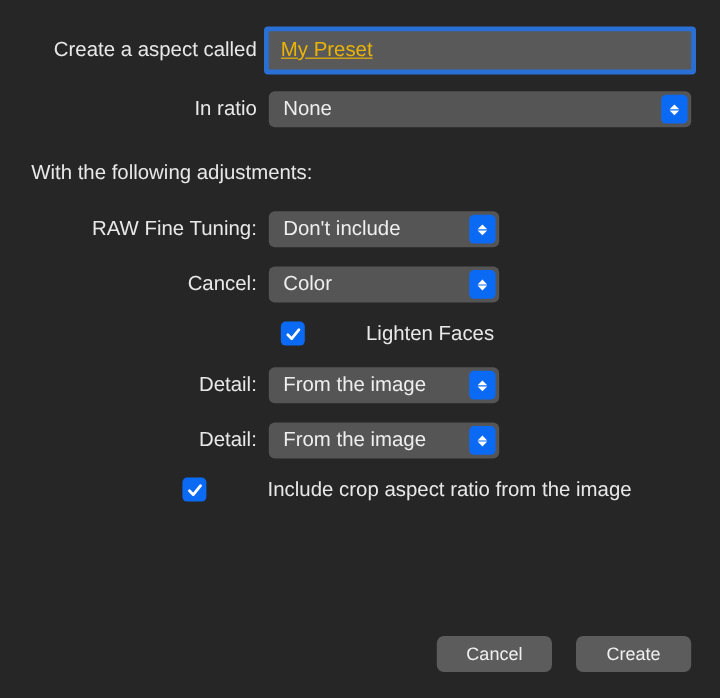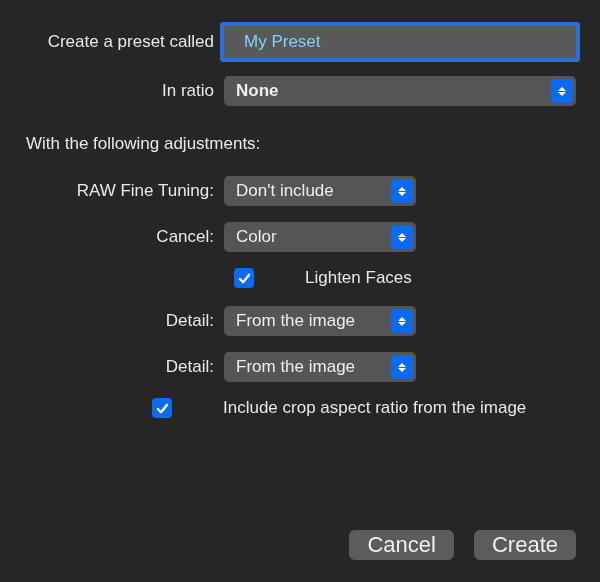--- a/index.html
+++ b/index.html
@@ -30,42 +30,42 @@
     }
     .control-col {
       flex: 1;
       display: flex;
       align-items: center;
     }
     .text-input {
       flex: 1;
       background: #595959;
       border: none;
-      color: #7dd3fc;
+      color: #eab308;
       font-size: 17px;
-      padding: 6px 20px;
+      padding: 6px 10px;
       outline: none;
       border-radius: 1px;
       box-shadow: 0 0 0 4px #2a6fd3;
       height: 32px;
+      text-decoration: underline;
     }
     .select-wrap {
       position: relative;
       background: #555555;
       border-radius: 5px;
       height: 30px;
       display: flex;
       align-items: center;
       padding-left: 12px;
       padding-right: 28px;
       cursor: default;
     }
     .select-wrap.full {
       flex: 1;
-      font-weight: bold;
     }
     .select-wrap.small {
       width: 192px;
     }
     .select-text {
       color: #eee;
     }
     .select-caret {
       position: absolute;
       right: 3px;
@@ -128,21 +128,21 @@
       display: flex;
       gap: 20px;
     }
     .btn {
       min-width: 96px;
       height: 30px;
       background: #5c5c5c;
       border: none;
       border-radius: 6px;
       color: #f0f0f0;
-      font-size: 22px;
+      font-size: 15px;
       cursor: default;
       padding: 0 18px;
     }
     .adjustment-row {
       display: flex;
       align-items: center;
       margin-bottom: 16px;
     }
     .indent-checkbox {
       padding-left: 210px;
@@ -150,21 +150,21 @@
     .crop-checkbox {
       padding-left: 128px;
       margin-top: 4px;
       margin-bottom: 0;
     }
   </style>
 </head>
 <body>
 
 <div class="row">
-  <div class="label-col">Create a preset called</div>
+  <div class="label-col">Create a aspect called</div>
   <div class="control-col">
     <input type="text" class="text-input" value="My Preset" style="">
   </div>
 </div>
 
 <div class="row" style="margin-top:18px;">
   <div class="label-col">In ratio</div>
   <div class="control-col">
     <div class="select-wrap full">
       <span class="select-text">None</span>

